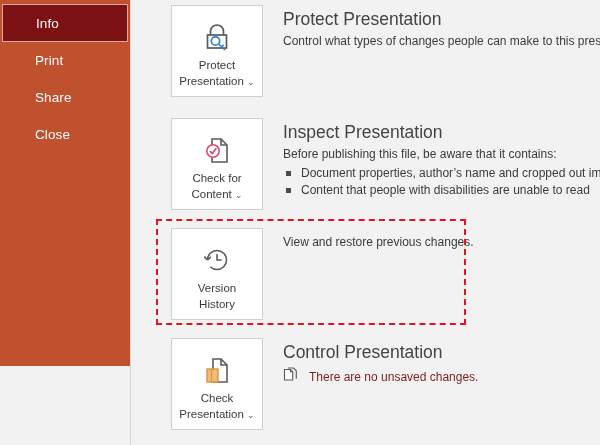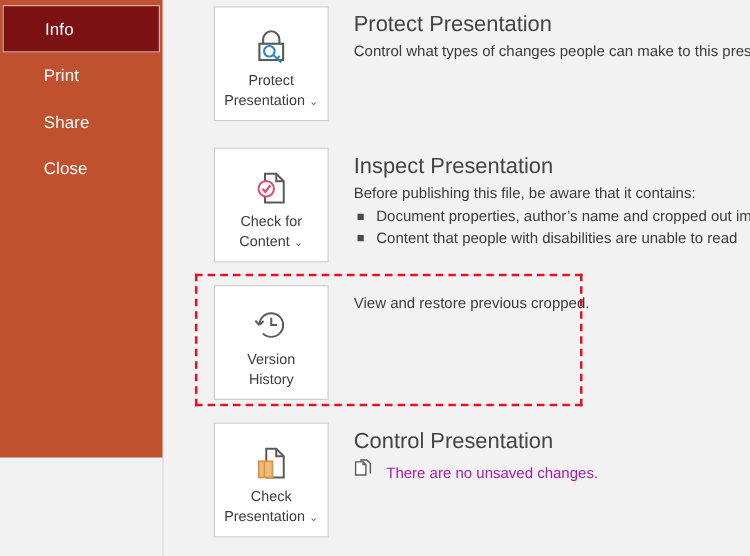--- a/index.html
+++ b/index.html
@@ -126,21 +126,21 @@
     height:5px;
     background:#4a4a4a;
   }
   .status-row {
     display:flex;
     align-items:center;
     margin-top:4px;
   }
   .status-row .status-text {
     font-size:12px;
-    color:#a21caf;
+    color:#7f1d1d;
     margin-left:11px;
     white-space:nowrap;
   }
 
   
   #version-highlight {
     position:absolute;
     left:25px;
     top:219px;
     width:310px;
@@ -227,21 +227,21 @@
           <path d="M8.5 18 a9.5 9.5 0 1 1 9.5 9.5" fill="none" stroke="#5a5a5a" stroke-width="1.6"></path>
           <path d="M18 27.5 a9.5 9.5 0 0 1 -6.7 -2.8" fill="none" stroke="#5a5a5a" stroke-width="1.6"></path>
           <path d="M8.5 18 l-3.2 -3.4 M8.5 18 l3.4 -3.2" fill="none" stroke="#5a5a5a" stroke-width="1.6"></path>
           <path d="M18 12.2 V18 h4.6" fill="none" stroke="#5a5a5a" stroke-width="1.6"></path>
         </svg>
       </span>
       <span class="btn-label">Version</span>
       <span class="btn-label">History</span>
     </div>
     <div class="section-text">
-      <p class="section-desc">View and restore previous cropped.</p>
+      <p class="section-desc">View and restore previous changes.</p>
     </div>
   </section>
 
   <div id="version-highlight"></div>
 
   <section class="info-section" id="section-manage">
     <div class="big-button">
       <span class="glyph">
         <svg width="36" height="36" viewBox="0 0 36 36">
           <path d="M14 7 h8 l6 6 v17 h-14 z" fill="#ffffff" stroke="#5a5a5a" stroke-width="1.6"></path>

